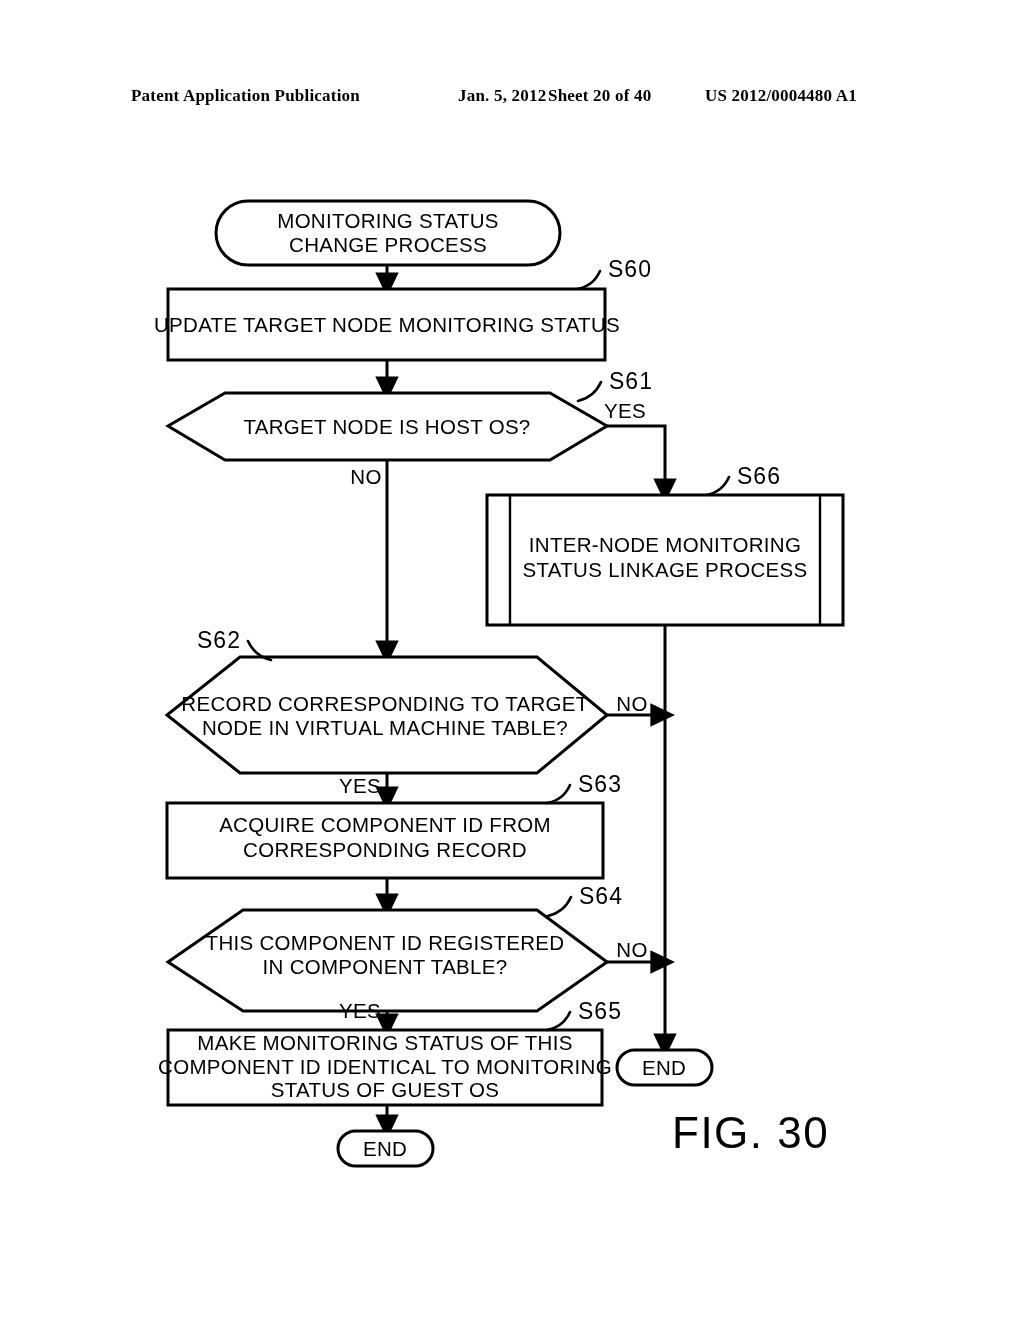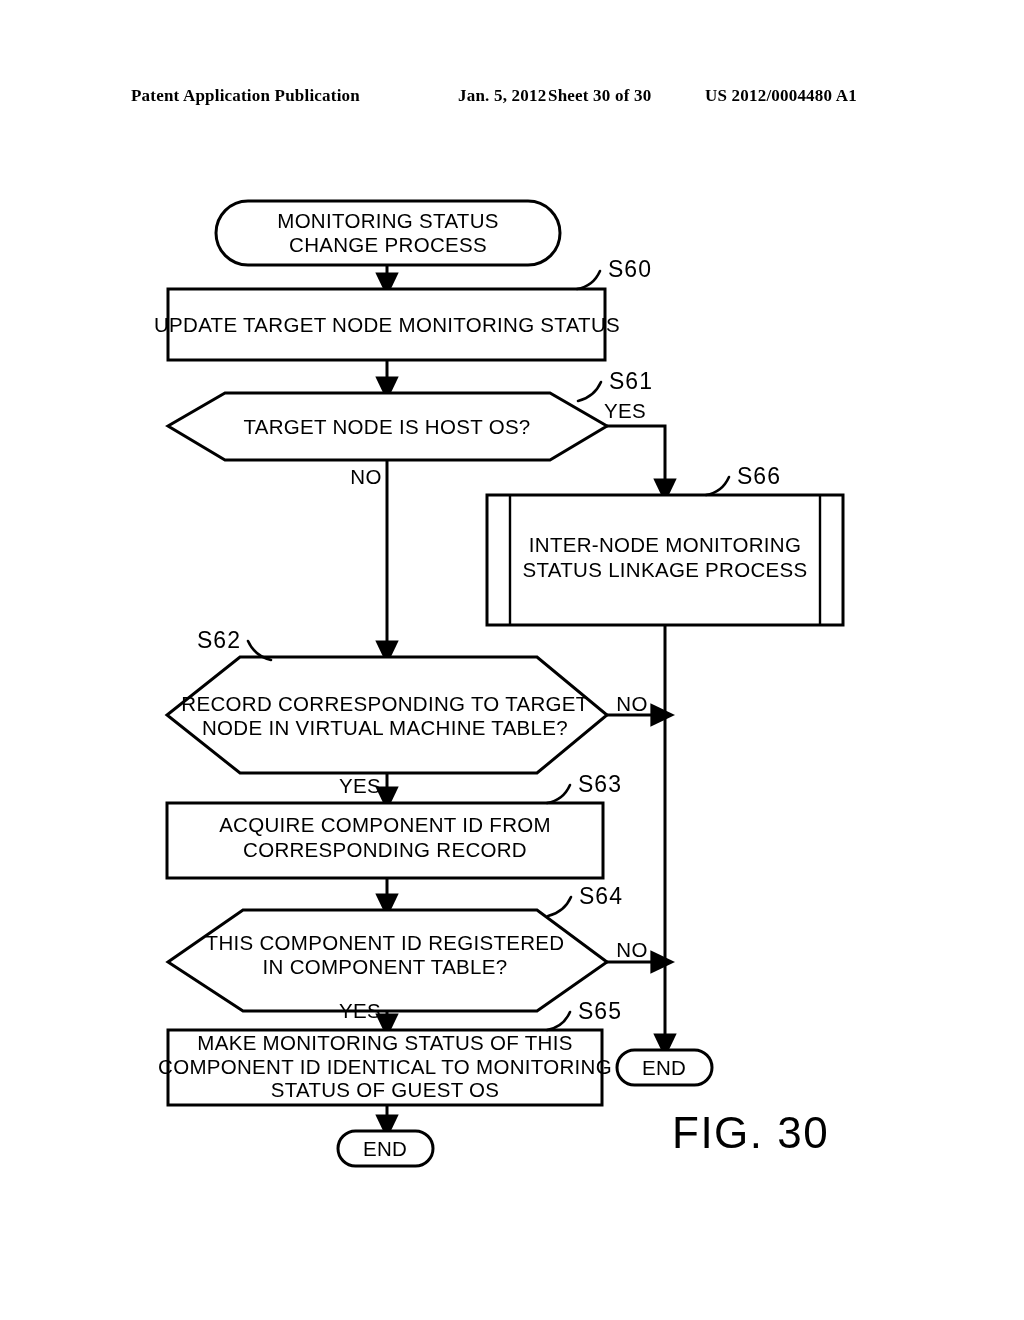--- a/index.html
+++ b/index.html
@@ -96,21 +96,21 @@
   }
 </style>
 </head>
 <body>
 
 <div id="page">
 
   <div class="pub-header">
     <span class="hdr-pub">Patent Application Publication</span>
     <span class="hdr-date">Jan. 5, 2012</span>
-    <span class="hdr-sheet">Sheet 30 of 30</span>
+    <span class="hdr-sheet">Sheet 20 of 40</span>
     <span class="hdr-num">US 2012/0004480 A1</span>
   </div>
 
   <svg id="flow" viewBox="0 0 1024 1320">
     <defs>
       <marker id="arrowhead" markerWidth="9" markerHeight="9" refX="4.2" refY="4.5" orient="auto" markerUnits="strokeWidth">
         <path d="M 0 0.6 L 8.2 4.5 L 0 8.4 z" fill="#000000"></path>
       </marker>
     </defs>
 

